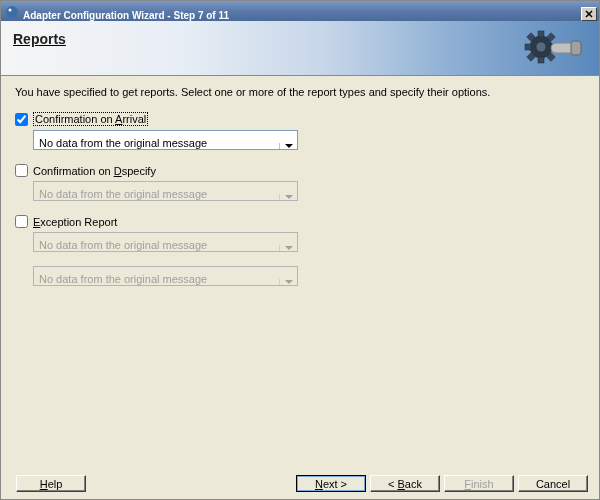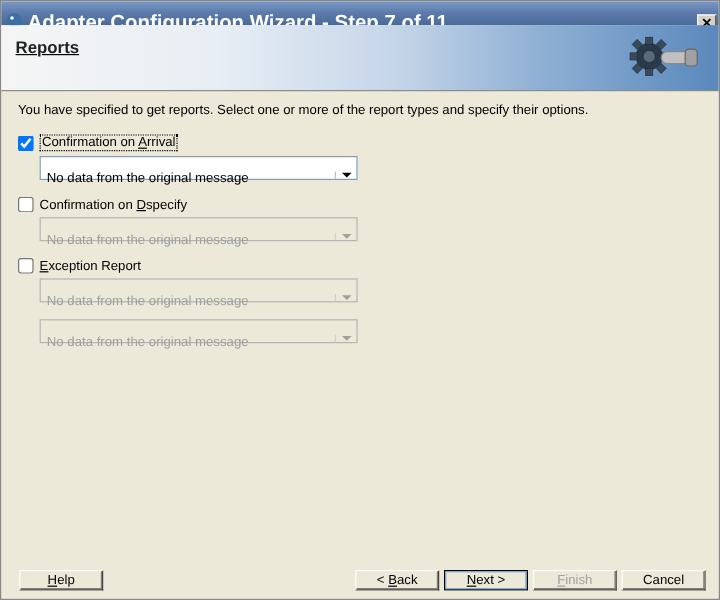--- a/index.html
+++ b/index.html
@@ -11,24 +11,24 @@
   width: 600px;
   height: 500px;
   overflow: hidden;
   border: 1px solid #888;
 }
 .titlebar {
   background: linear-gradient(to bottom, #7b99c6 0%, #5b7aa9 50%, #4a6a99 100%);
   color: #fff;
   height: 20px;
   display: flex;
-  align-items: center;
+  align-items: flex-end;
   padding: 16px 2px 0 4px;
   font-weight: bold;
-  font-size: 17px;
+  font-size: 10px;
 }
 .titlebar .title { flex: 1; }
 .titlebar .closebtn {
   width: 16px; height: 14px;
   background: #d4d0c8;
   border: 1px solid #fff;
   border-right-color:#404040; border-bottom-color:#404040;
   display:flex; align-items:center; justify-content:center;
   color:#000; font-family: Arial; font-size:10px; line-height:1;
   cursor:pointer;
@@ -60,21 +60,21 @@
 .selected-label {
   border: 1px dotted #000;
   padding: 0 1px;
 }
 .combo {
   margin: 4px 0 0 18px;
   width: 265px;
   height: 20px;
   border: 1px solid #7b9ebd;
   background: #fff;
-  display:flex; align-items:flex-start;
+  display:flex; align-items:flex-end;
   padding: 12px 0 0 5px;
   position:relative;
   cursor:pointer;
 }
 .combo.disabled {
   background: #ece9d8;
   color: #a0a0a0;
   border-color: #b5b5b5;
   cursor:default;
 }
@@ -207,17 +207,17 @@
           <div class="arrow"></div>
         </div>
     </div>
   </div>
 
 </div>
 
 <div class="footer">
   <button class="win help-btn"><span class="accel">H</span><span>elp</span></button>
   <div class="spacer"></div>
+  <button class="win default"><span class="accel">N</span><span>ext &gt;</span></button>
   <button class="win"><span>&lt; </span><span class="accel">B</span><span>ack</span></button>
-  <button class="win default"><span class="accel">N</span><span>ext &gt;</span></button>
   <button class="win" disabled=""><span class="accel">F</span><span>inish</span></button>
   <button class="win">Cancel</button>
 </div>
 
 </body></html>

